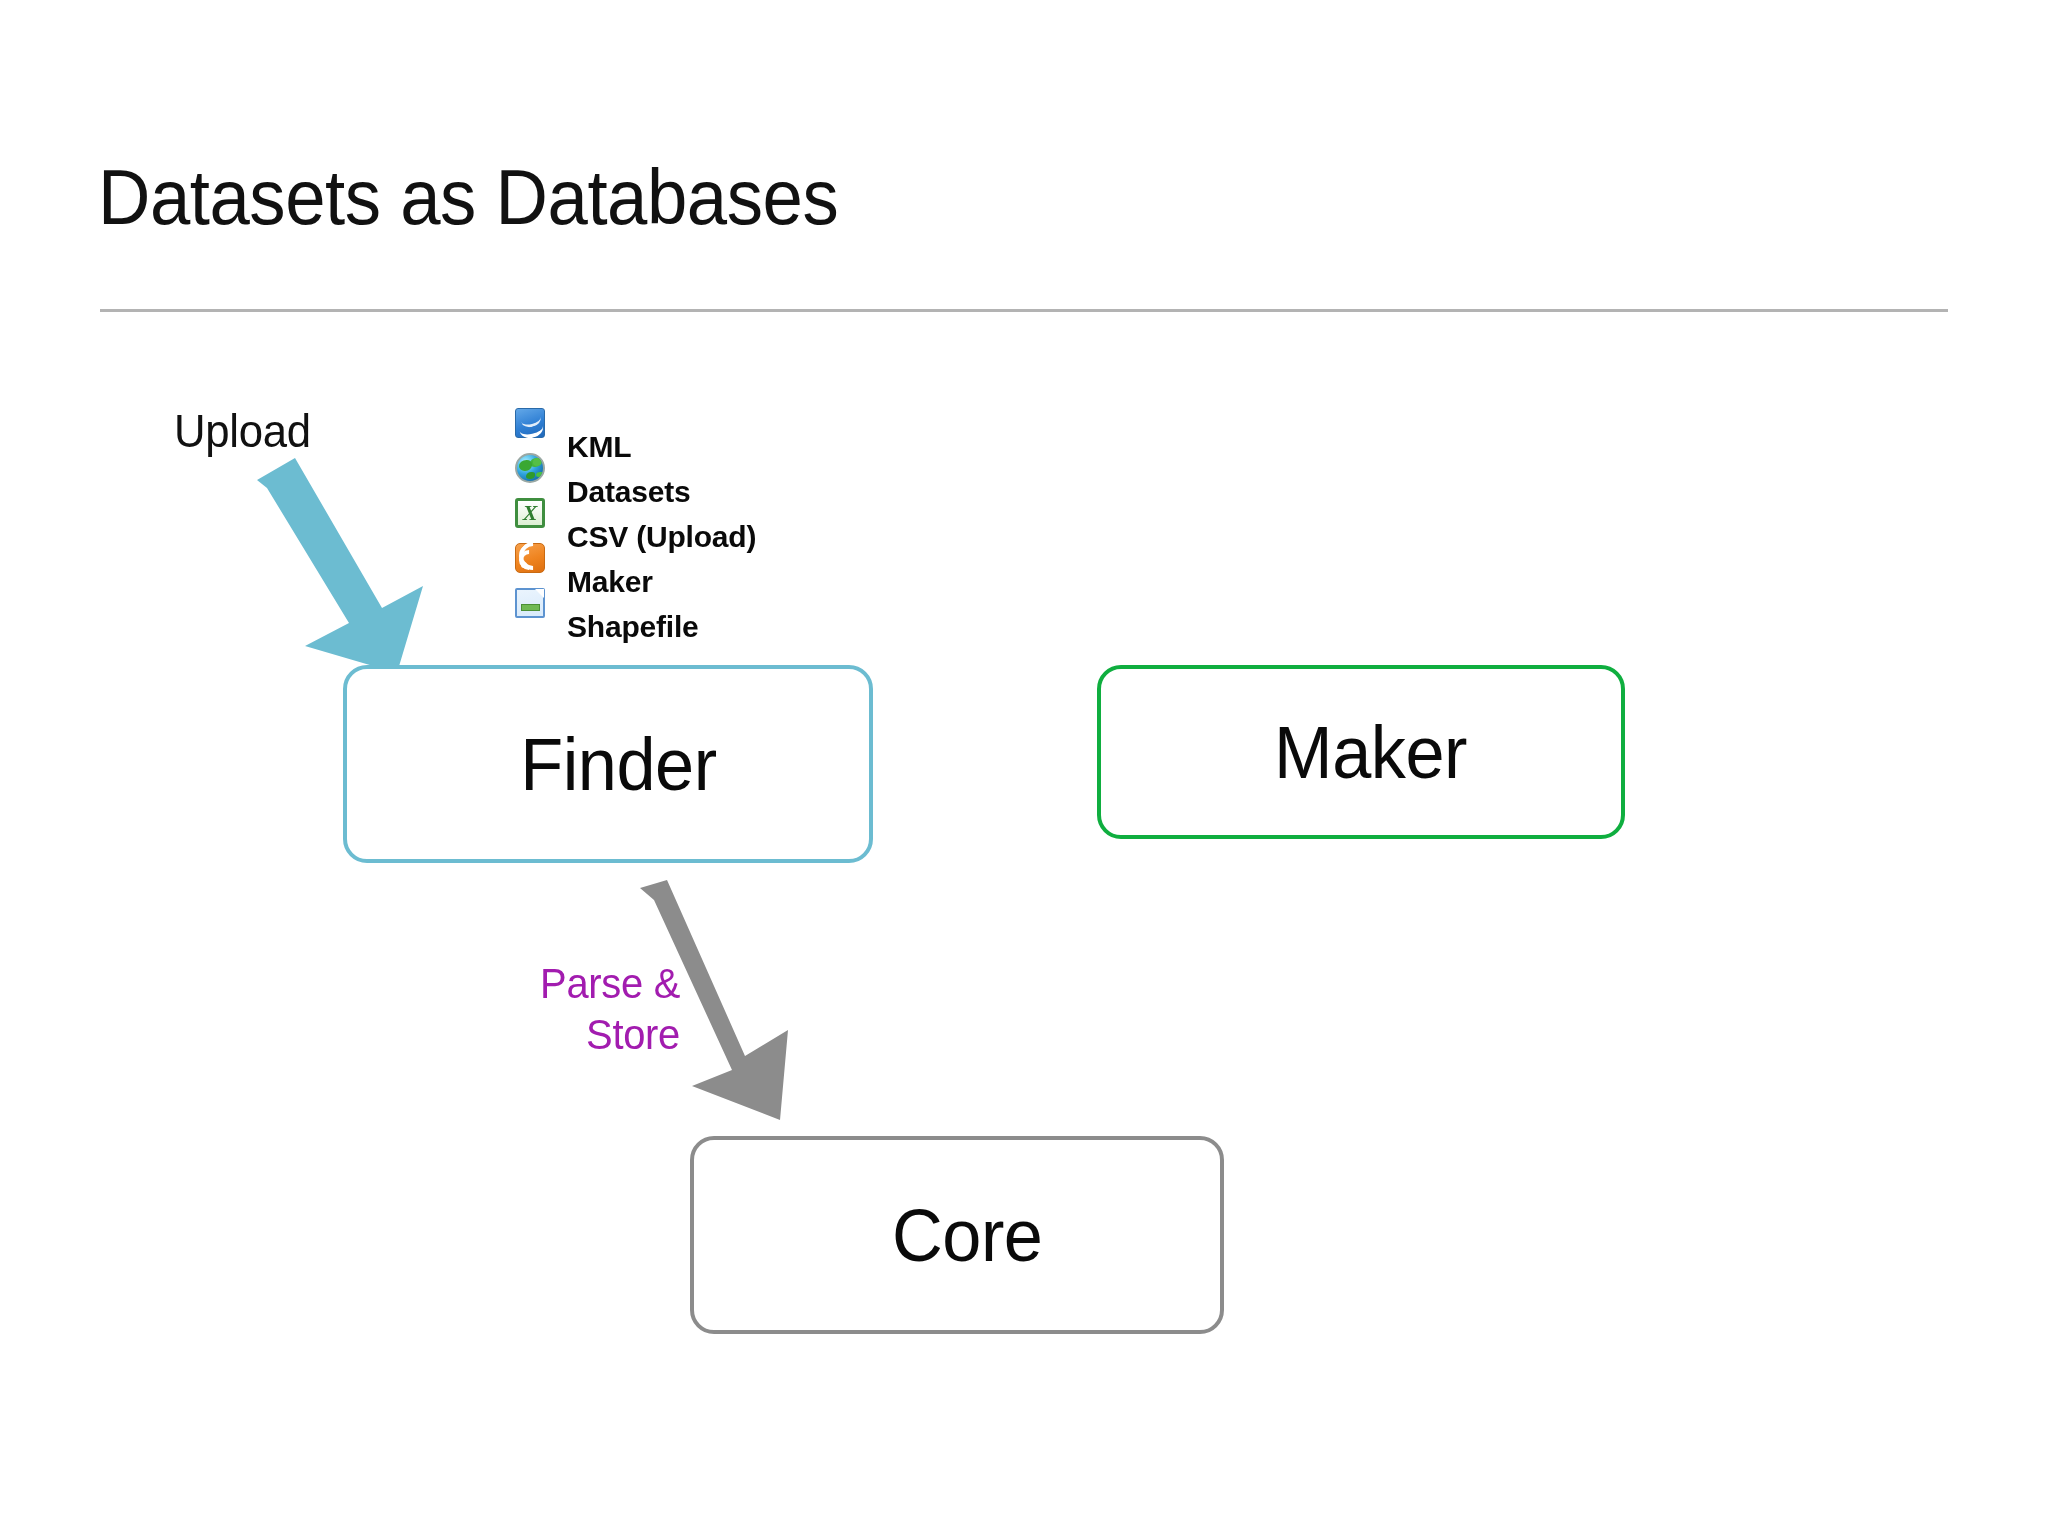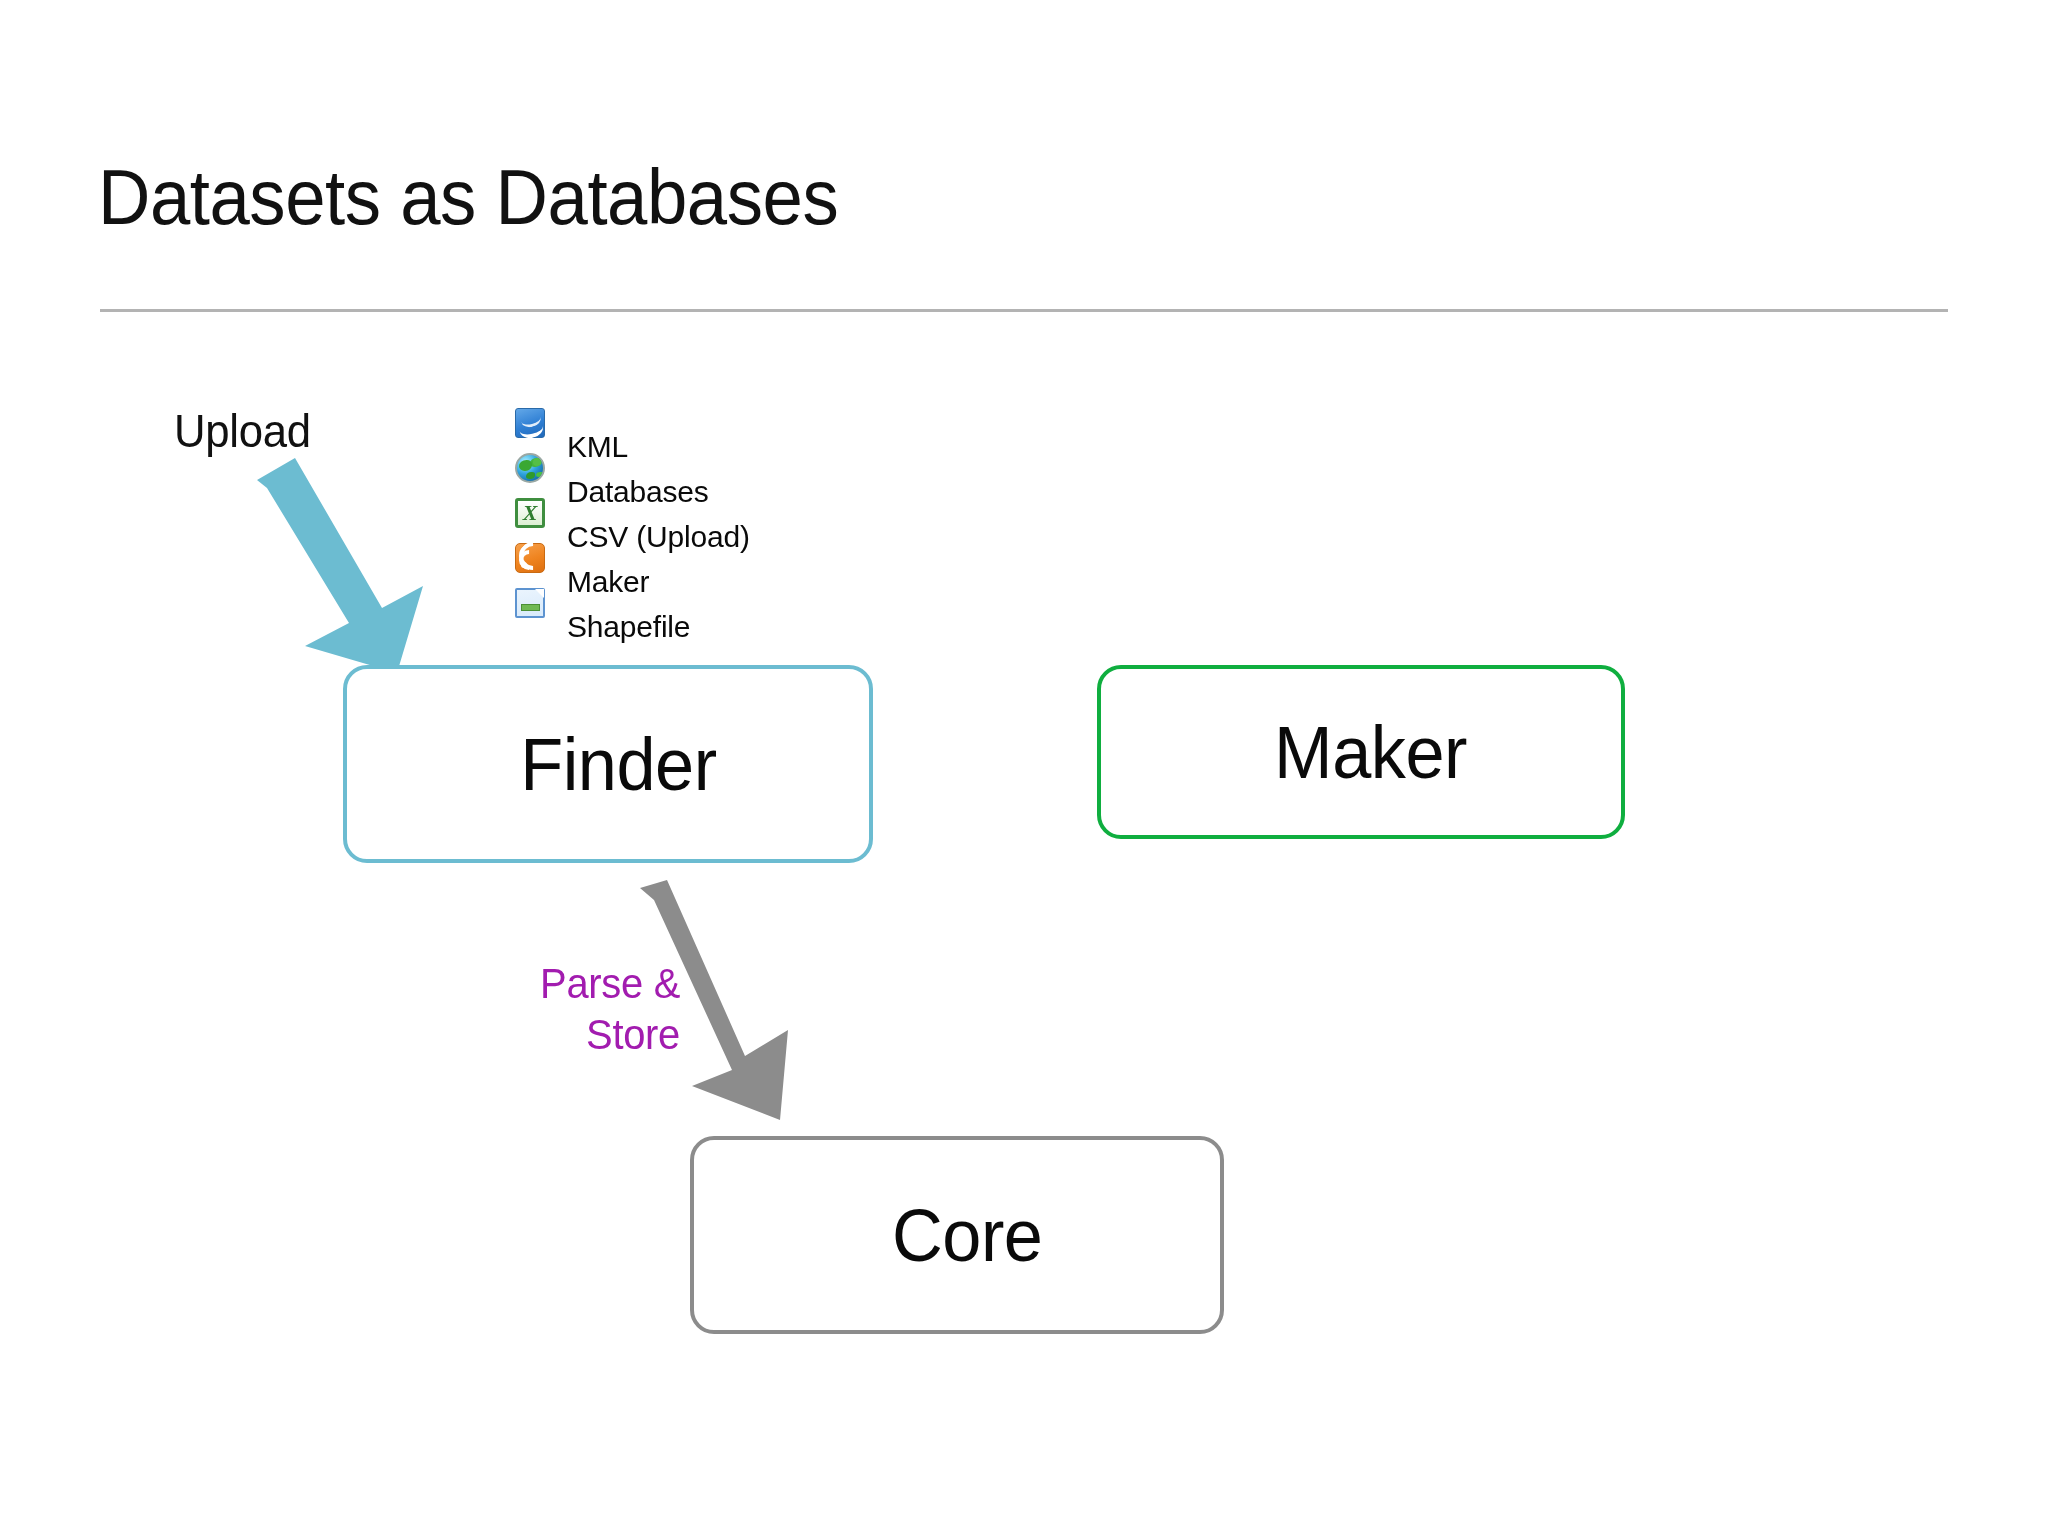--- a/index.html
+++ b/index.html
@@ -75,21 +75,21 @@
   }
   .format-icon {
     width: 30px;
     height: 30px;
     flex: 0 0 30px;
     position: relative;
     margin-right: 22px;
   }
   .format-label {
     font-size: 30px;
-    font-weight: 400;
+    font-weight: 700;
     color: #0a0a0a;
     letter-spacing: -0.2px;
     white-space: nowrap;
     margin-top: 48px;
   }
 
   
   .ic-kml {
     background: linear-gradient(160deg, #63a8e8 0%, #2f7fd4 55%, #2068b9 100%);
     border: 1px solid #2a6aa8;
@@ -291,21 +291,21 @@
 
 <div id="format-list">
 
   <div class="format-row">
     <span class="format-icon ic-kml"></span>
     <span class="format-label">KML</span>
   </div>
 
   <div class="format-row">
     <span class="format-icon ic-globe"></span>
-    <span class="format-label">Databases</span>
+    <span class="format-label">Datasets</span>
   </div>
 
   <div class="format-row">
     <span class="format-icon ic-excel"></span>
     <span class="format-label">CSV (Upload)</span>
   </div>
 
   <div class="format-row">
     <span class="format-icon ic-rss">
       <span class="wave2"></span>

